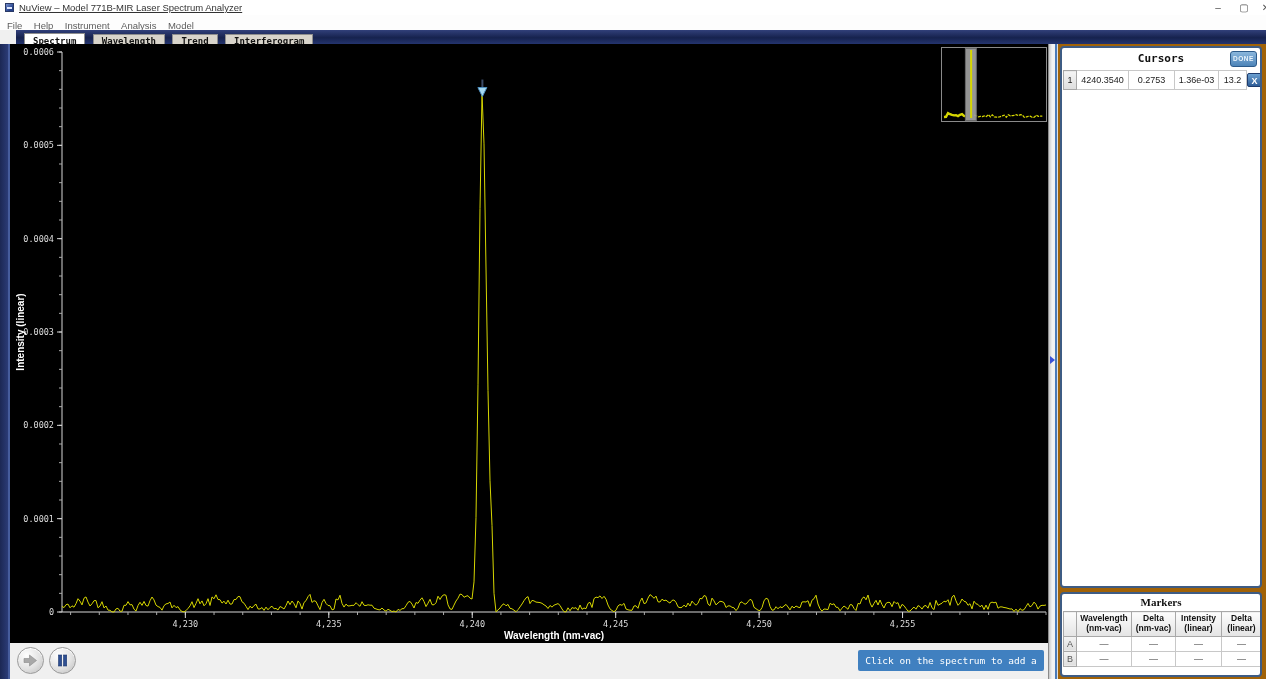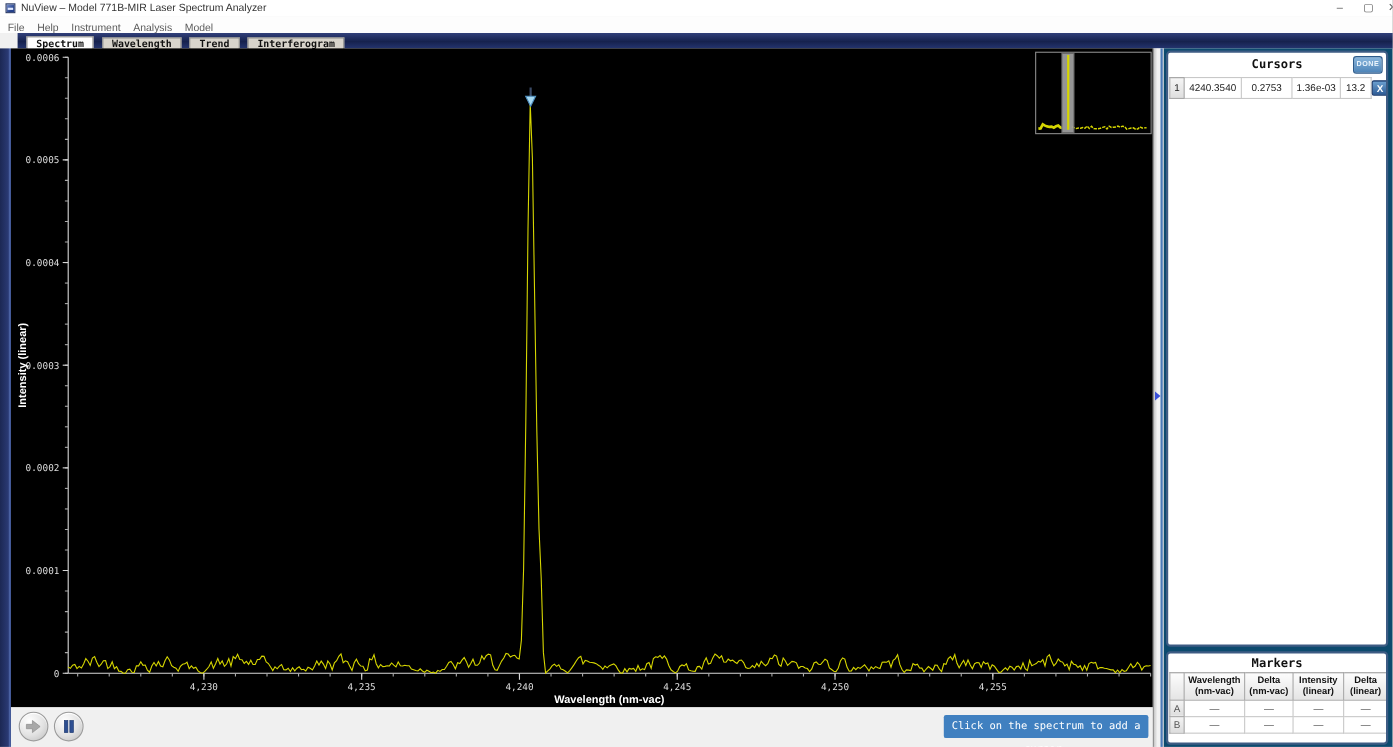--- a/index.html
+++ b/index.html
@@ -4,21 +4,21 @@
 <style>
   * { margin:0; padding:0; box-sizing:border-box; }
   html,body { width:1266px; height:679px; overflow:hidden; background:#f0f0f0;
               font-family:"Liberation Sans", sans-serif; position:relative; }
 
   
   .titlebar { position:absolute; left:0; top:0; width:1266px; height:15px; background:#ffffff; }
   .app-icon { position:absolute; left:5px; top:3px; width:9px; height:9px;
               background:linear-gradient(135deg,#7a93d0 0%,#23408a 70%); border:1px solid #2a3a66; }
   .app-icon::after { content:""; position:absolute; left:1px; top:3px; width:5px; height:2px; background:#dfe8ff; }
-  .win-title { position:absolute; left:19px; top:2px; font-size:9.5px; color:#333; }
+  .win-title { position:absolute; left:19px; top:2px; font-size:9.5px; color:#333;text-decoration:underline; }
   .win-btn { position:absolute; top:0; width:20px; height:15px; text-align:center; font-size:10px;
              color:#555; line-height:15px; cursor:default; }
   .win-btn.min { left:1208px; } .win-btn.max { left:1234px; } .win-btn.cls { left:1256px; }
 
   
   .menubar { position:absolute; left:0; top:15px; width:1266px; height:15px; background:#fdfdfd; }
   .menu-item { display:inline-block; margin-left:7px; margin-top:1px; font-size:9.5px; color:#5c5c5c;text-align:right; }
 
   
   .tabstrip { position:absolute; left:16px; top:30px; width:1266px; height:14px;
@@ -51,28 +51,28 @@
 
   
   .splitter { position:absolute; left:1048px; top:44px; width:10px; height:635px;
               background:linear-gradient(90deg,#c6c6c6 0%,#f2f2f2 35%,#f2f2f2 60%,#dadada 100%);
               border-left:1px solid #8a8a8a; }
   .splitter .accent { position:absolute; left:6px; top:0; width:2px; height:100%; background:#4a7ab8; }
   .splitter .arrow { position:absolute; left:1px; top:312px; width:0; height:0;
                      border-left:5px solid #3a50d8; border-top:4px solid transparent; border-bottom:4px solid transparent; }
 
   
-  .right-panel { position:absolute; left:1058px; top:44px; width:208px; height:635px; background:#0c4a6e; }
+  .right-panel { position:absolute; left:1058px; top:44px; width:208px; height:635px; background:#a16207; }
   .panel { position:absolute; left:2px; width:202px; border:2px solid #3e5c84; border-radius:4px; background:#fff; overflow:hidden; }
   .panel.cursors { top:2px; height:542px; }
   .panel.markers { top:548px; height:85px; }
   .panel-title { font-family:"DejaVu Sans Mono", monospace; font-weight:bold; font-size:11px;
                  text-align:center; color:#111; padding-top:4px; }
   .panel.cursors .panel-title { height:22px; }
-  .panel.markers .panel-title { height:17px; padding-top:2px; }
+  .panel.markers .panel-title { height:17px; padding-top:2px;font-family:Liberation Serif, serif; }
   .done-btn { position:absolute; right:3px; top:3px; width:27px; height:16px;
               background:linear-gradient(180deg,#8ab6dc 0%,#4d84b8 100%);
               border:1px solid #2c5a8a; border-radius:3px; color:#eaf4fc;
               font-size:6.5px; font-weight:bold; text-align:center; line-height:14px; letter-spacing:0.5px; }
   table { border-collapse:collapse; table-layout:fixed; width:198px; margin-left:1px; }
   th { background:linear-gradient(180deg,#fcfcfc,#e4e4e4); border:1px solid #a8a8a8;
        font-size:8.5px; font-weight:bold; color:#111; white-space:pre-line; line-height:1.15;
        padding:2px 0; text-align:center; }
   td { border:1px solid #c8c8c8; font-size:9px; color:#222; text-align:center; height:19px; background:#fff; }
   td.rowhdr { background:linear-gradient(180deg,#f4f4f4,#dedede); border:1px solid #a8a8a8; font-size:9px; }

